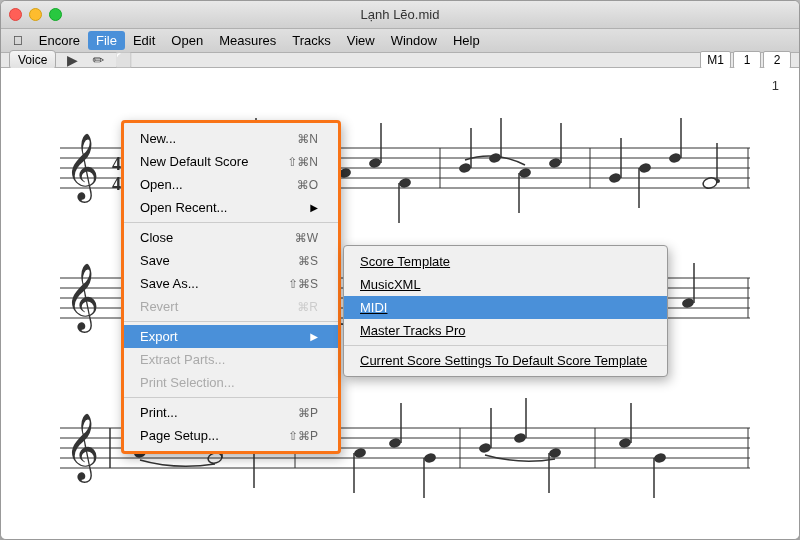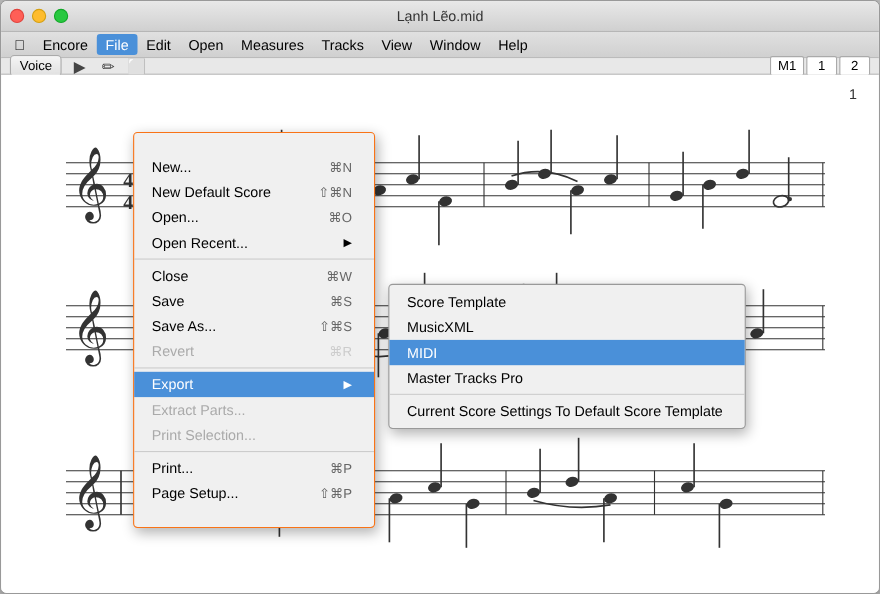--- a/index.html
+++ b/index.html
@@ -146,25 +146,25 @@
       left: 0;
       z-index: 1000;
     }
 
     
     .file-menu-dropdown {
       position: absolute;
       top: 0;
       left: 120px; 
       background: #f0f0f0;
-      border: 1px solid #f97316;
+      border: 3px solid #f97316;
       border-radius: 4px;
       box-shadow: 2px 4px 12px rgba(0,0,0,0.3);
       min-width: 220px;
-      padding: 19px 0;
+      padding: 4px 0;
       text-align: center;
     }
     .dropdown-item {
       padding: 4px 20px 4px 16px;
       display: flex;
       align-items: center;
       justify-content: space-between;
       cursor: pointer;
       color: #000;
       font-size: 13px;
@@ -456,21 +456,21 @@
           <span class="shortcut" style="color:#ccc">⌘R</span>
         </div>
         <div class="dropdown-separator"></div>
 
         <div style="position:relative;">
           <div class="dropdown-item active">
             <span>Export</span>
             <span class="submenu-arrow">▶</span>
           </div>
 
-          <div class="export-submenu" style="top:-80px; left:231px;">
+          <div class="export-submenu" style="top:-80px; left:219px;text-decoration:underline;">
             <div class="dropdown-item">
               <span>Score Template</span>
             </div>
             <div class="dropdown-item">
               <span>MusicXML</span>
             </div>
             <div class="dropdown-item active">
               <span>MIDI</span>
             </div>
             <div class="dropdown-item">

